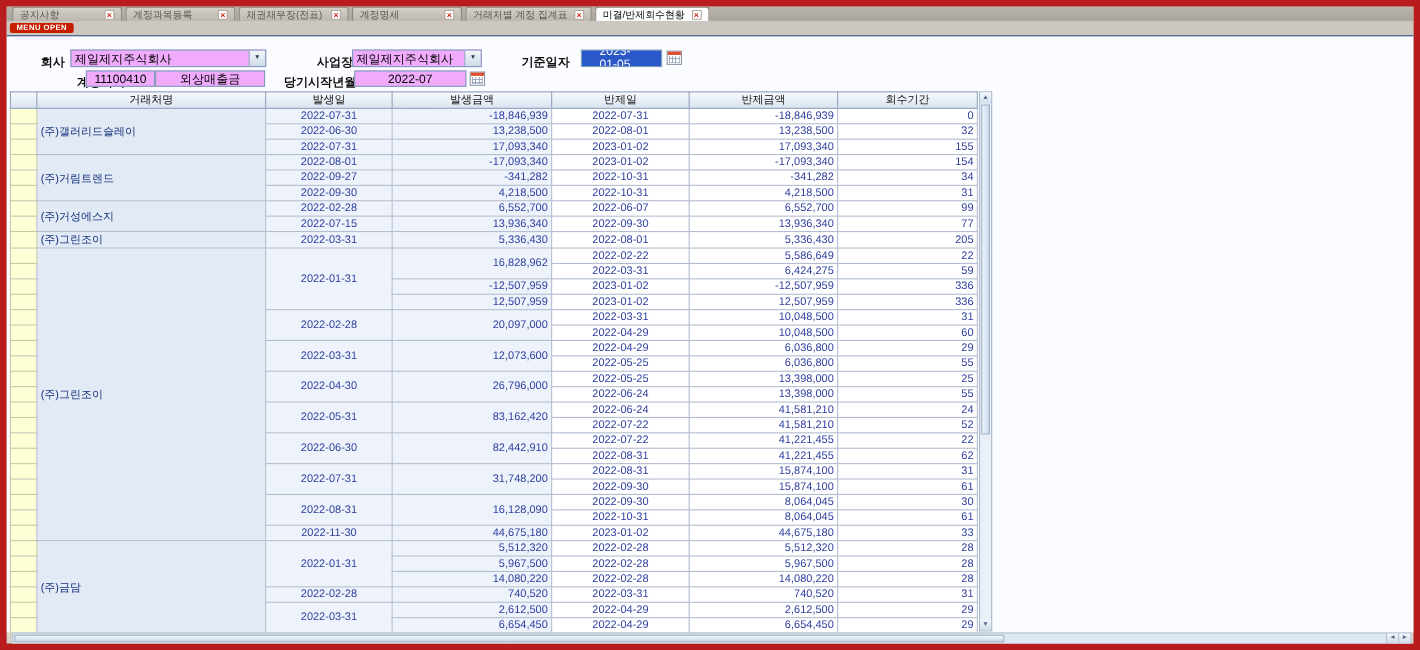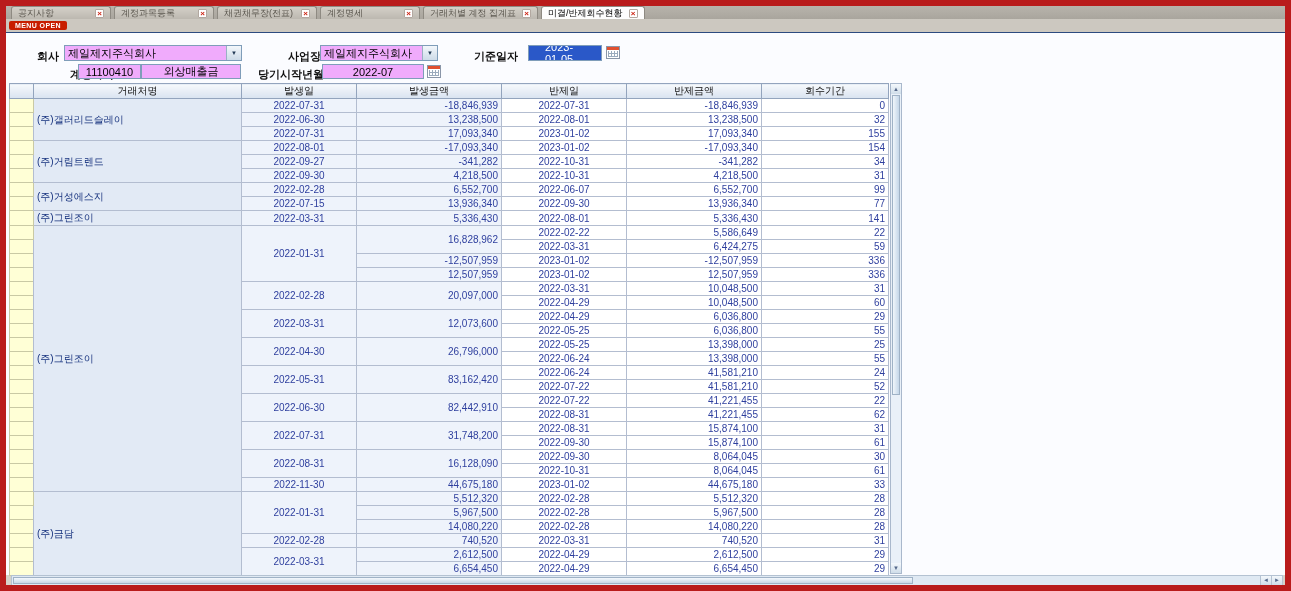--- a/index.html
+++ b/index.html
@@ -245,21 +245,21 @@
               <td class="samt">13,936,340</td>
               <td class="days">77</td>
             </tr>
             <tr>
               <td class="sel"></td>
               <td class="name" rowspan="1">(주)그린조이</td>
               <td class="odate" rowspan="1">2022-03-31</td>
               <td class="oamt" rowspan="1">5,336,430</td>
               <td class="sdate">2022-08-01</td>
               <td class="samt">5,336,430</td>
-              <td class="days">141</td>
+              <td class="days">205</td>
             </tr>
             <tr>
               <td class="sel"></td>
               <td class="name" rowspan="19">(주)그린조이</td>
               <td class="odate" rowspan="4">2022-01-31</td>
               <td class="oamt" rowspan="2">16,828,962</td>
               <td class="sdate">2022-02-22</td>
               <td class="samt">5,586,649</td>
               <td class="days">22</td>
             </tr>

